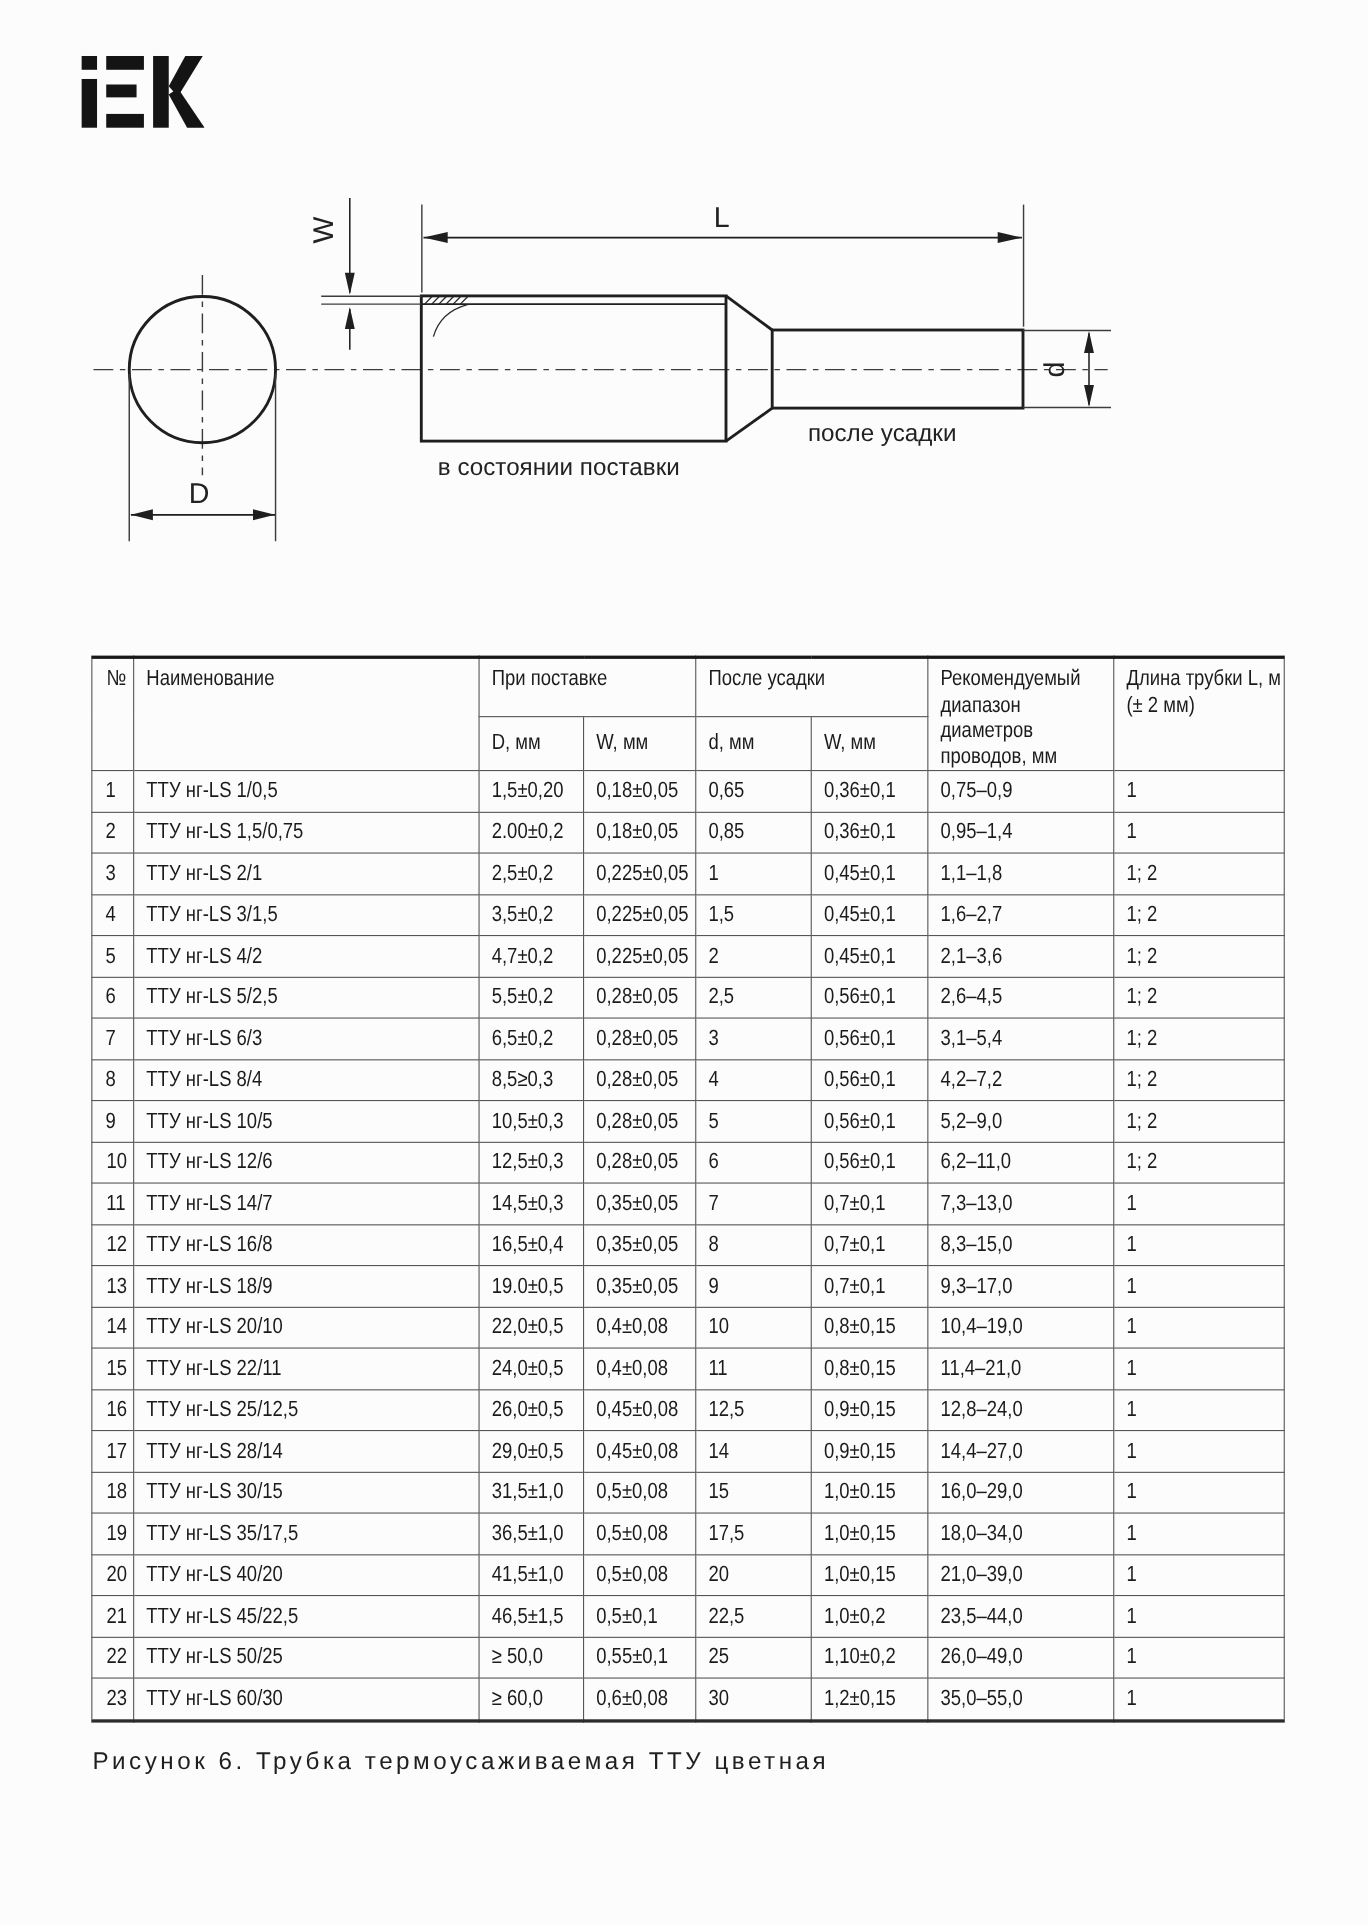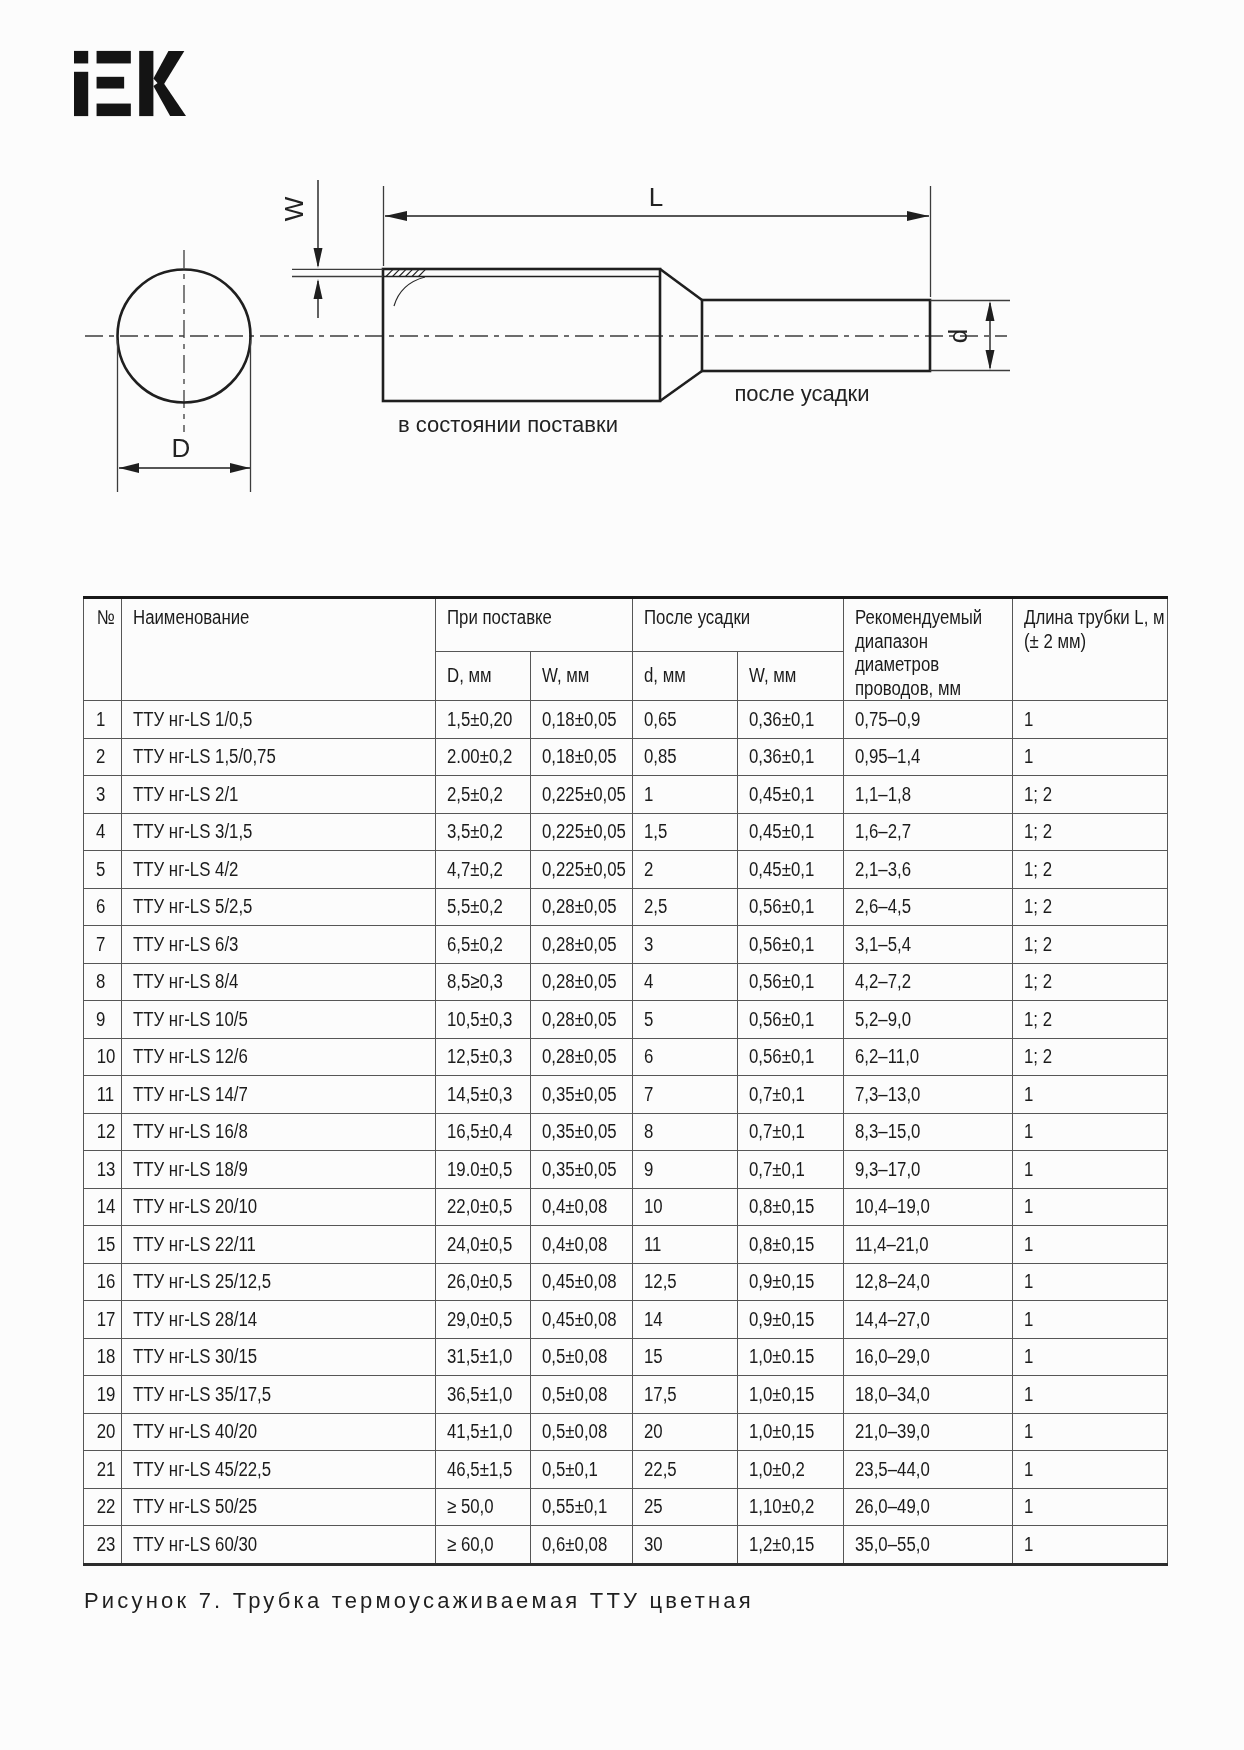--- a/index.html
+++ b/index.html
@@ -376,13 +376,13 @@
         <td><span class="cx">0,6±0,08</span></td>
         <td><span class="cx">30</span></td>
         <td><span class="cx">1,2±0,15</span></td>
         <td><span class="cx">35,0–55,0</span></td>
         <td><span class="cx">1</span></td>
       </tr>
       </tbody>
   </table>
 </div>
 
-<div class="caption">Рисунок 7. Трубка термоусаживаемая ТТУ цветная</div>
+<div class="caption">Рисунок 6. Трубка термоусаживаемая ТТУ цветная</div>
 
 </body></html>

